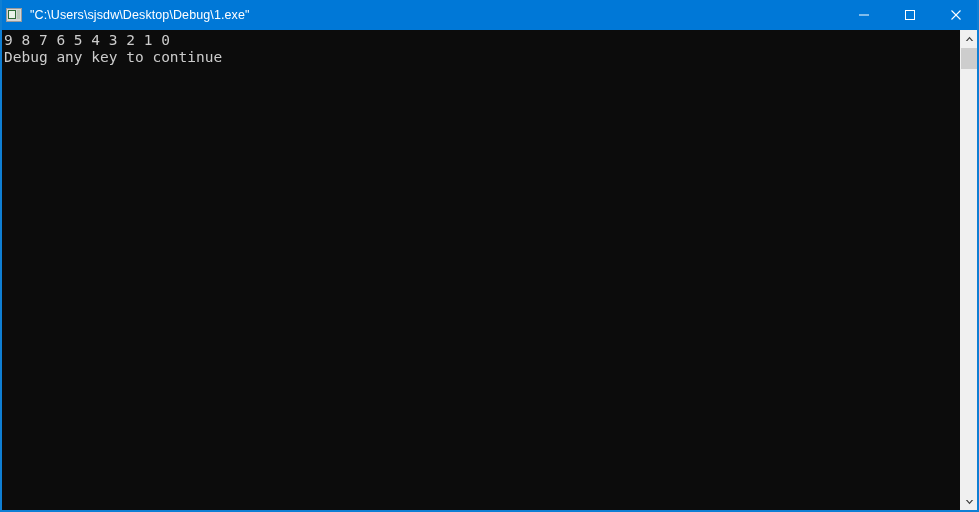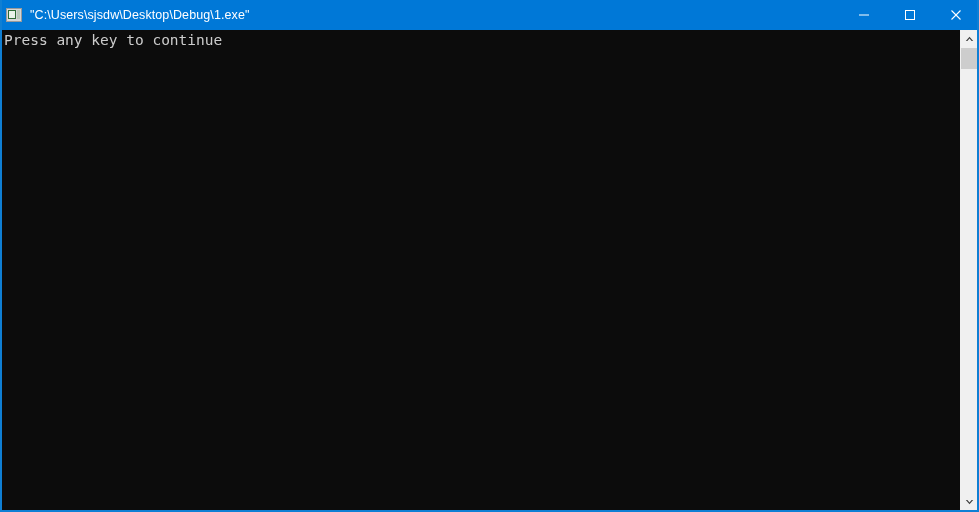--- a/index.html
+++ b/index.html
@@ -189,21 +189,22 @@
         <svg width="12" height="12" viewBox="0 0 12 12">
           <line x1="1.5" y1="1.5" x2="10.5" y2="10.5" stroke="#ffffff" stroke-width="1.1"></line>
           <line x1="10.5" y1="1.5" x2="1.5" y2="10.5" stroke="#ffffff" stroke-width="1.1"></line>
         </svg>
       </div>
 
     </div>
   </div>
 
   <div class="console">
-    <div class="console-line">Press any key to continue</div>
+    <div class="console-line">9 8 7 6 5 4 3 2 1 0</div>
+    <div class="console-line">Debug any key to continue</div>
   </div>
 
   <div class="scrollbar">
     <div class="sb-track"></div>
 
     <div class="sb-btn up">
       <svg width="9" height="6" viewBox="0 0 9 6">
         <path d="M4.5 0.8 L8.2 5 L6.6 5 L4.5 2.6 L2.4 5 L0.8 5 Z" fill="#404040"></path>
       </svg>
     </div>

